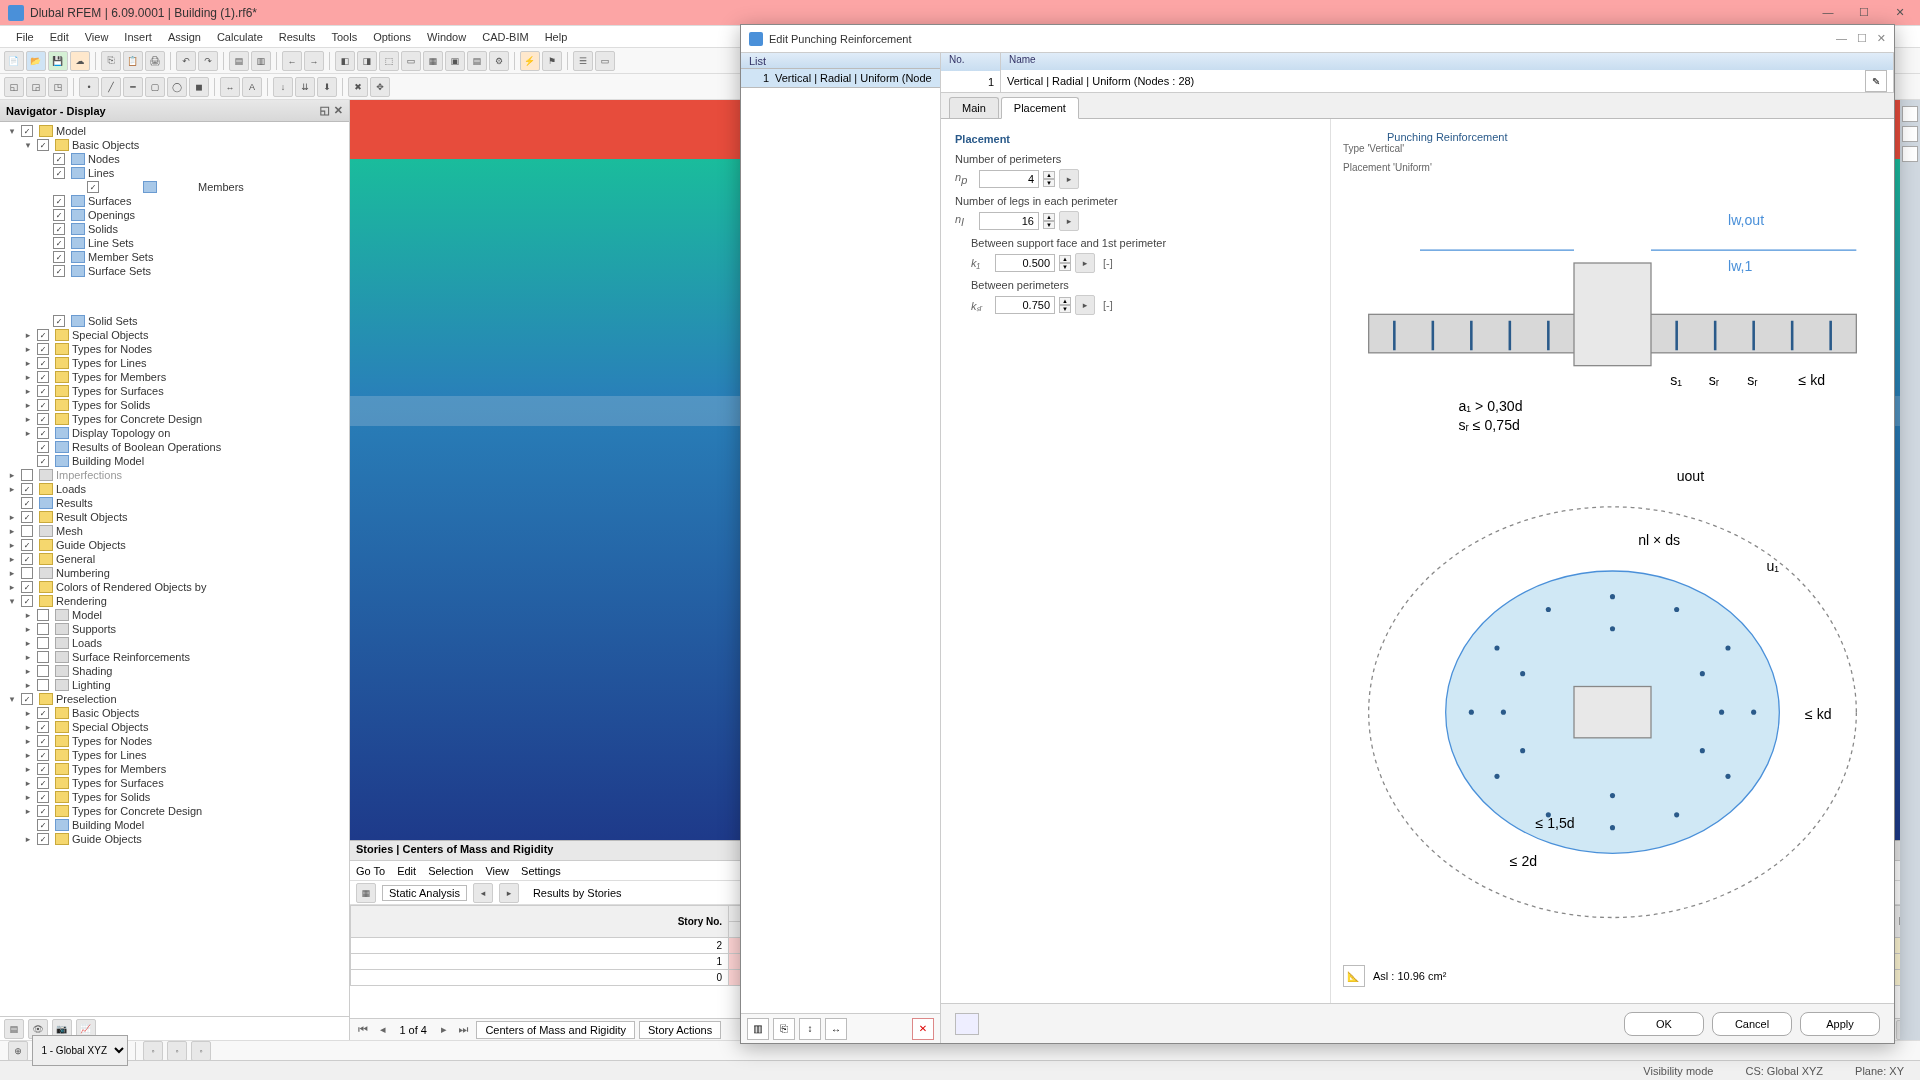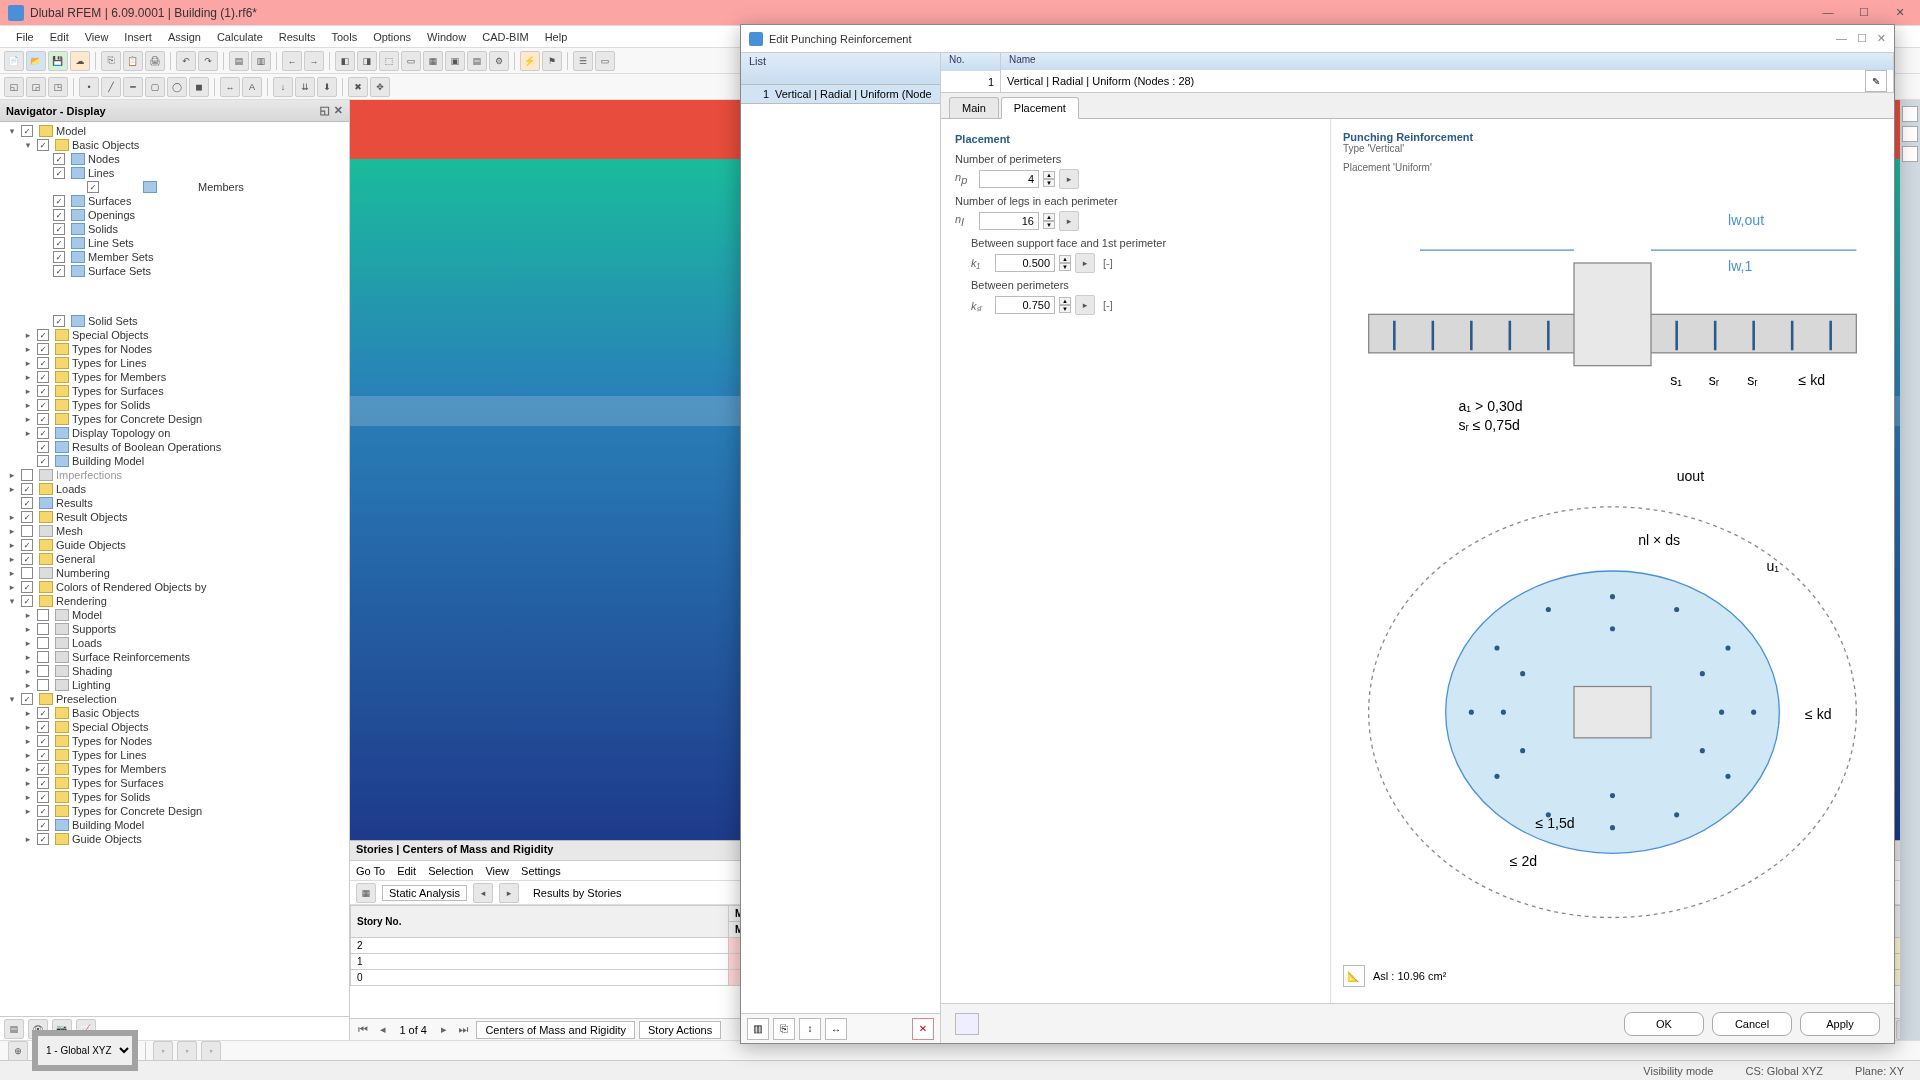--- a/index.html
+++ b/index.html
@@ -52,39 +52,39 @@
 .circle-overlay { position: absolute; left: 28%; top: 35%; width: 300px; height: 70px; border: 1px dashed rgba(150,180,210,0.6); border-radius: 50%; }
 
 
 .stories-panel { height: 200px; background: #fff; border-top: 1px solid #bbb; display: flex; flex-direction: column; }
 .stories-title { height: 20px; background: #e8e8e8; padding: 2px 6px; font-weight: 600; border-bottom: 1px solid #ccc; }
 .stories-menu { height: 20px; display: flex; align-items: center; padding: 0 6px; gap: 12px; border-bottom: 1px solid #ddd; }
 .stories-toolbar { height: 24px; display: flex; align-items: center; padding: 0 6px; gap: 6px; border-bottom: 1px solid #ddd; }
 .stories-toolbar .dd { border: 1px solid #bbb; padding: 1px 6px; background: #fff; }
 .stories-table { flex: 1; overflow: auto; }
 .stories-table table { border-collapse: collapse; width: 100%; }
-.stories-table th, .stories-table td { border: 1px solid #ccc; padding: 2px 6px; text-align: left; font-size: 10px; }
+.stories-table th, .stories-table td { border: 1px solid #ccc; padding: 2px 6px; text-align: right; font-size: 10px; }
 .stories-table th { background: #f0f0f0; }
 .stories-table td.pink { background: #ffd5d5; text-align: right; }
 .stories-table td.yellow { background: #fff8d5; text-align: right; }
 .stories-tabs { height: 22px; border-top: 1px solid #ccc; display: flex; align-items: center; padding: 0 4px; gap: 4px; background: #f8f8f8; }
 .stories-tabs .nav-btn { padding: 0 4px; color: #666; cursor: pointer; }
 .stories-tabs .pg { padding: 0 6px; }
 .stories-tabs .tab { padding: 2px 8px; border: 1px solid #bbb; background: #fff; cursor: pointer; }
 
 
 .dialog { position: absolute; left: 740px; top: 24px; width: 1155px; height: 1020px; background: #f8f8f8; border: 1px solid #888; box-shadow: 0 4px 20px rgba(0,0,0,0.3); display: flex; flex-direction: column; }
 .dlg-title { height: 28px; background: #fff; display: flex; align-items: center; padding: 0 8px; border-bottom: 1px solid #ccc; }
 .dlg-title .ic { width: 14px; height: 14px; background: #4a90d9; border-radius: 2px; margin-right: 6px; }
 .dlg-title .txt { flex: 1; color: #333; }
 .dlg-title .wb { display: flex; gap: 10px; }
 .dlg-title .wb span { cursor: pointer; color: #888; }
 .dlg-body { flex: 1; display: flex; overflow: hidden; }
 .dlg-left { width: 200px; border-right: 1px solid #ccc; display: flex; flex-direction: column; }
-.dlg-list-hdr { height: 32px; background: linear-gradient(#e0ecf8,#c8ddf0); padding: 2px 8px; color: #336; border-bottom: 1px solid #bbb; }
+.dlg-list-hdr { height: 16px; background: linear-gradient(#e0ecf8,#c8ddf0); padding: 2px 8px; color: #336; border-bottom: 1px solid #bbb; }
 .dlg-list { flex: 1; background: #fff; }
 .dlg-list-item { padding: 3px 8px; background: #d0e4f5; border-bottom: 1px solid #bbb; display: flex; }
 .dlg-list-item .num { width: 20px; text-align: right; margin-right: 6px; }
 .dlg-left-btns { height: 30px; display: flex; align-items: center; padding: 0 6px; gap: 4px; border-top: 1px solid #ccc; }
 .sm-btn { width: 22px; height: 22px; border: 1px solid #bbb; background: #fff; cursor: pointer; display: inline-flex; align-items: center; justify-content: center; font-size: 10px; }
 .sm-btn.red { color: #d00; border-color: #d88; }
 
 .dlg-right { flex: 1; display: flex; flex-direction: column; }
 .dlg-top-row { height: 40px; display: flex; border-bottom: 1px solid #ccc; }
 .dlg-field { display: flex; flex-direction: column; border-right: 1px solid #ccc; }
@@ -108,34 +108,34 @@
 .spin-wrap { display: flex; align-items: center; gap: 4px; }
 .spin-wrap .sym { width: 20px; font-style: italic; color: #666; }
 .spin-wrap input { width: 60px; text-align: right; border: 1px solid #bbb; padding: 2px 4px; }
 .spin-wrap .spn { display: flex; flex-direction: column; }
 .spin-wrap .spn span { width: 12px; height: 8px; border: 1px solid #bbb; font-size: 6px; text-align: center; line-height: 6px; cursor: pointer; background: #f4f4f4; }
 .spin-wrap .unit { color: #666; margin-left: 4px; }
 .radio-row { display: flex; align-items: center; gap: 6px; margin: 4px 0; }
 .radio-row input[type=radio] { accent-color: #2a5a8a; }
 
 .dlg-diagram { flex: 1; padding: 12px; display: flex; flex-direction: column; }
-.diag-title { color: #2a5a8a; font-weight: 700; }
+.diag-title { color: #2a5a8a; font-weight: 400; margin-left: 44px; }
 .diag-sub { color: #666; font-size: 10px; margin-bottom: 8px; }
 .diag-svg { flex: 1; }
 .diag-bottom { height: 30px; display: flex; align-items: center; gap: 8px; }
 
 .dlg-buttons { height: 40px; border-top: 1px solid #ccc; display: flex; align-items: center; justify-content: flex-end; padding: 0 14px; gap: 8px; background: #f4f4f4; }
 .dlg-buttons button { width: 80px; height: 24px; border: 1px solid #aaa; background: #fff; cursor: pointer; border-radius: 8px; }
 .dlg-buttons .ic-btn { width: 24px; height: 22px; border: 1px solid #bbb; background: #eef; margin-right: auto; cursor: pointer; }
 
 
 .statusbar { height: 20px; background: #f0f0f0; border-top: 1px solid #ccc; display: flex; align-items: center; padding: 0 8px; font-size: 10px; color: #555; gap: 16px; }
 .statusbar .seg { padding: 0 8px; }
 .toolbar-bottom { height: 20px; background: #f8f8f8; border-top: 1px solid #ddd; display: flex; align-items: center; padding: 0 8px; gap: 4px; }
-.toolbar-bottom select { border: 6px solid #a3a3a3; font-size: 10px; padding: 8px 4px; }
+.toolbar-bottom select { border: 1px solid #a3a3a3; font-size: 10px; padding: 8px 4px; text-align: right; }
 
 
 .right-strip { position: absolute; right: 0; top: 100px; width: 20px; height: calc(100% - 140px); background: #d0d8e0; display: flex; flex-direction: column; align-items: center; gap: 4px; padding-top: 6px; }
 .right-strip span { width: 16px; height: 16px; background: #fff; border: 1px solid #aaa; cursor: pointer; }
 </style>
 </head>
 <body>
 
 <div class="titlebar">
   <div class="app-icon"></div>

